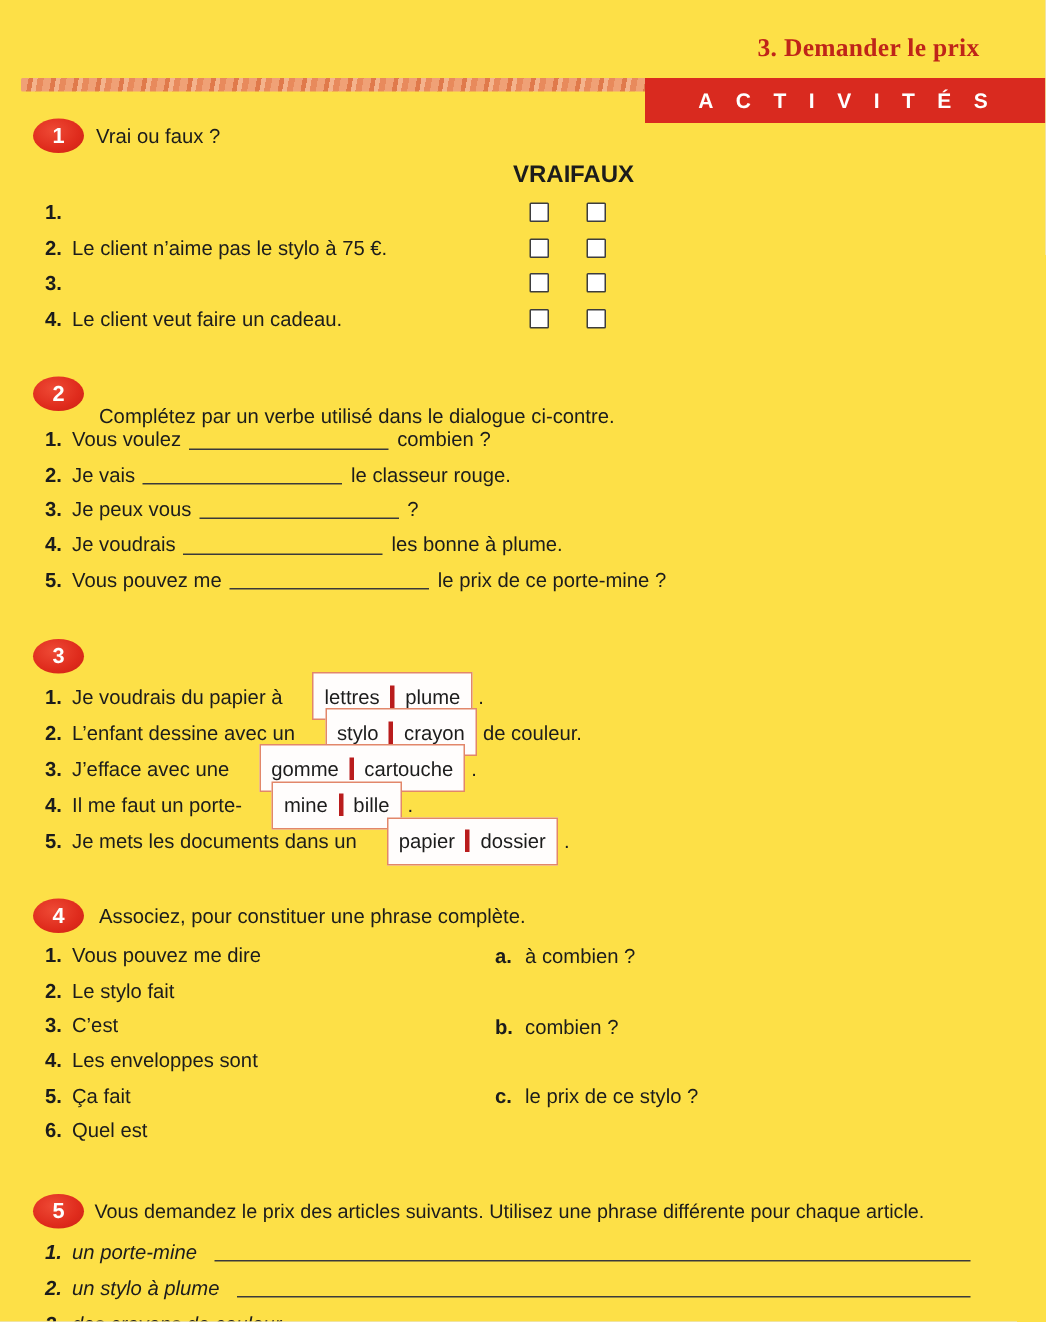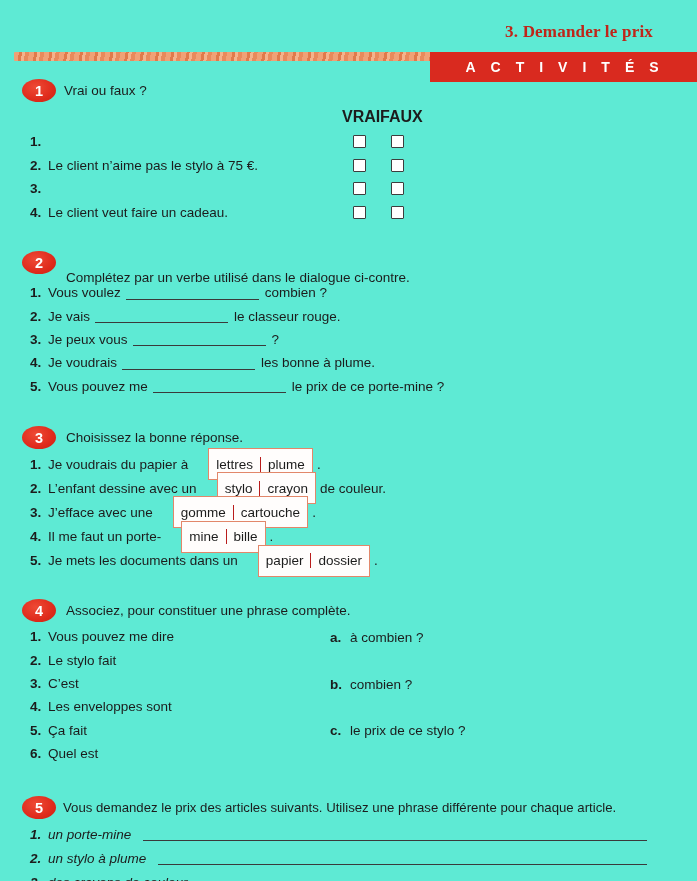--- a/index.html
+++ b/index.html
@@ -1,19 +1,19 @@
 <!DOCTYPE html>
 <html><head>
 <meta charset="utf-8">
 <style>
   * { margin:0; padding:0; box-sizing:border-box; }
   html,body { background:#e8e8e8; }
   .page {
     position:relative; width:697px; height:881px; margin:0 auto;
-    background:#5eead4; overflow:hidden;
+    background:#fde047; overflow:hidden;
     font-family:"Liberation Sans", sans-serif;
     font-size:13.5px; color:#1c1c1c;padding-left:27px;
   }
   .chapter-title {
     position:absolute; top:22px; right:44px;
     font-family:"Liberation Serif", serif; font-weight:bold;
     font-size:17px; color:#bf2519; letter-spacing:0.2px;
   }
   .band {
     position:absolute; left:14px; top:52px; width:417px; height:9px;
@@ -56,21 +56,21 @@
   }
   .cb-v { left:323px; }
   .cb-f { left:361px; }
   .fill-rows { position:absolute; left:30px; top:281px; }
   .frow { height:23.4px; display:flex; align-items:center; white-space:nowrap; }
   .blank { width:133px; height:14px; border-bottom:1.2px solid #3a3a3a; margin:0 6px 0 5px; flex:none; }
   .choice-rows { position:absolute; left:30px; top:452px; }
   .crow { height:24.2px; display:flex; align-items:center; white-space:nowrap; }
   .opts { display:inline-flex; border:1px solid #e2876a; height:32px; align-items:center; margin-left:20px; background:#fffdfc; }
   .opt { padding:0 7px; }
-  .opt + .opt { border-left:1px solid #b91c1c; }
+  .opt + .opt { border-left:3px solid #b91c1c; }
   .after { margin-left:4px; }
   .assoc-left { position:absolute; left:30px; top:625px; }
   .arow { height:23.4px; display:flex; align-items:center; white-space:nowrap; }
   .assoc-item { position:absolute; left:330px; display:flex; white-space:nowrap; }
   .ra { top:630px; } .rb { top:677px; } .rc { top:723px; }
   .letter { font-weight:bold; width:20px; flex:none; }
   .price-rows { position:absolute; left:30px; top:823px; width:617px; }
   .prow { height:23.8px; display:flex; align-items:center; white-space:nowrap; }
   .plabel { font-style:italic; margin:0 12px 0 0; }
   .pnum { font-weight:bold; font-style:italic; width:18px; flex:none; }
@@ -143,21 +143,20 @@
     </div>
     <div class="frow">
       <span class="num">5.</span>
       <span>Vous pouvez me</span>
       <span class="blank"></span>
       <span>le prix de ce porte-mine ?</span>
     </div>
   </div>
 
   <div class="badge b3">3</div>
-  <div class="ex-title t3">Choisissez la bonne réponse.</div>
   <div class="choice-rows">
     <div class="crow">
       <span class="num">1.</span>
       <span>Je voudrais du papier à</span>
       <span class="opts">
         <span class="opt">lettres</span>
         <span class="opt">plume</span>
       </span>
       <span class="after">.</span>
     </div>

